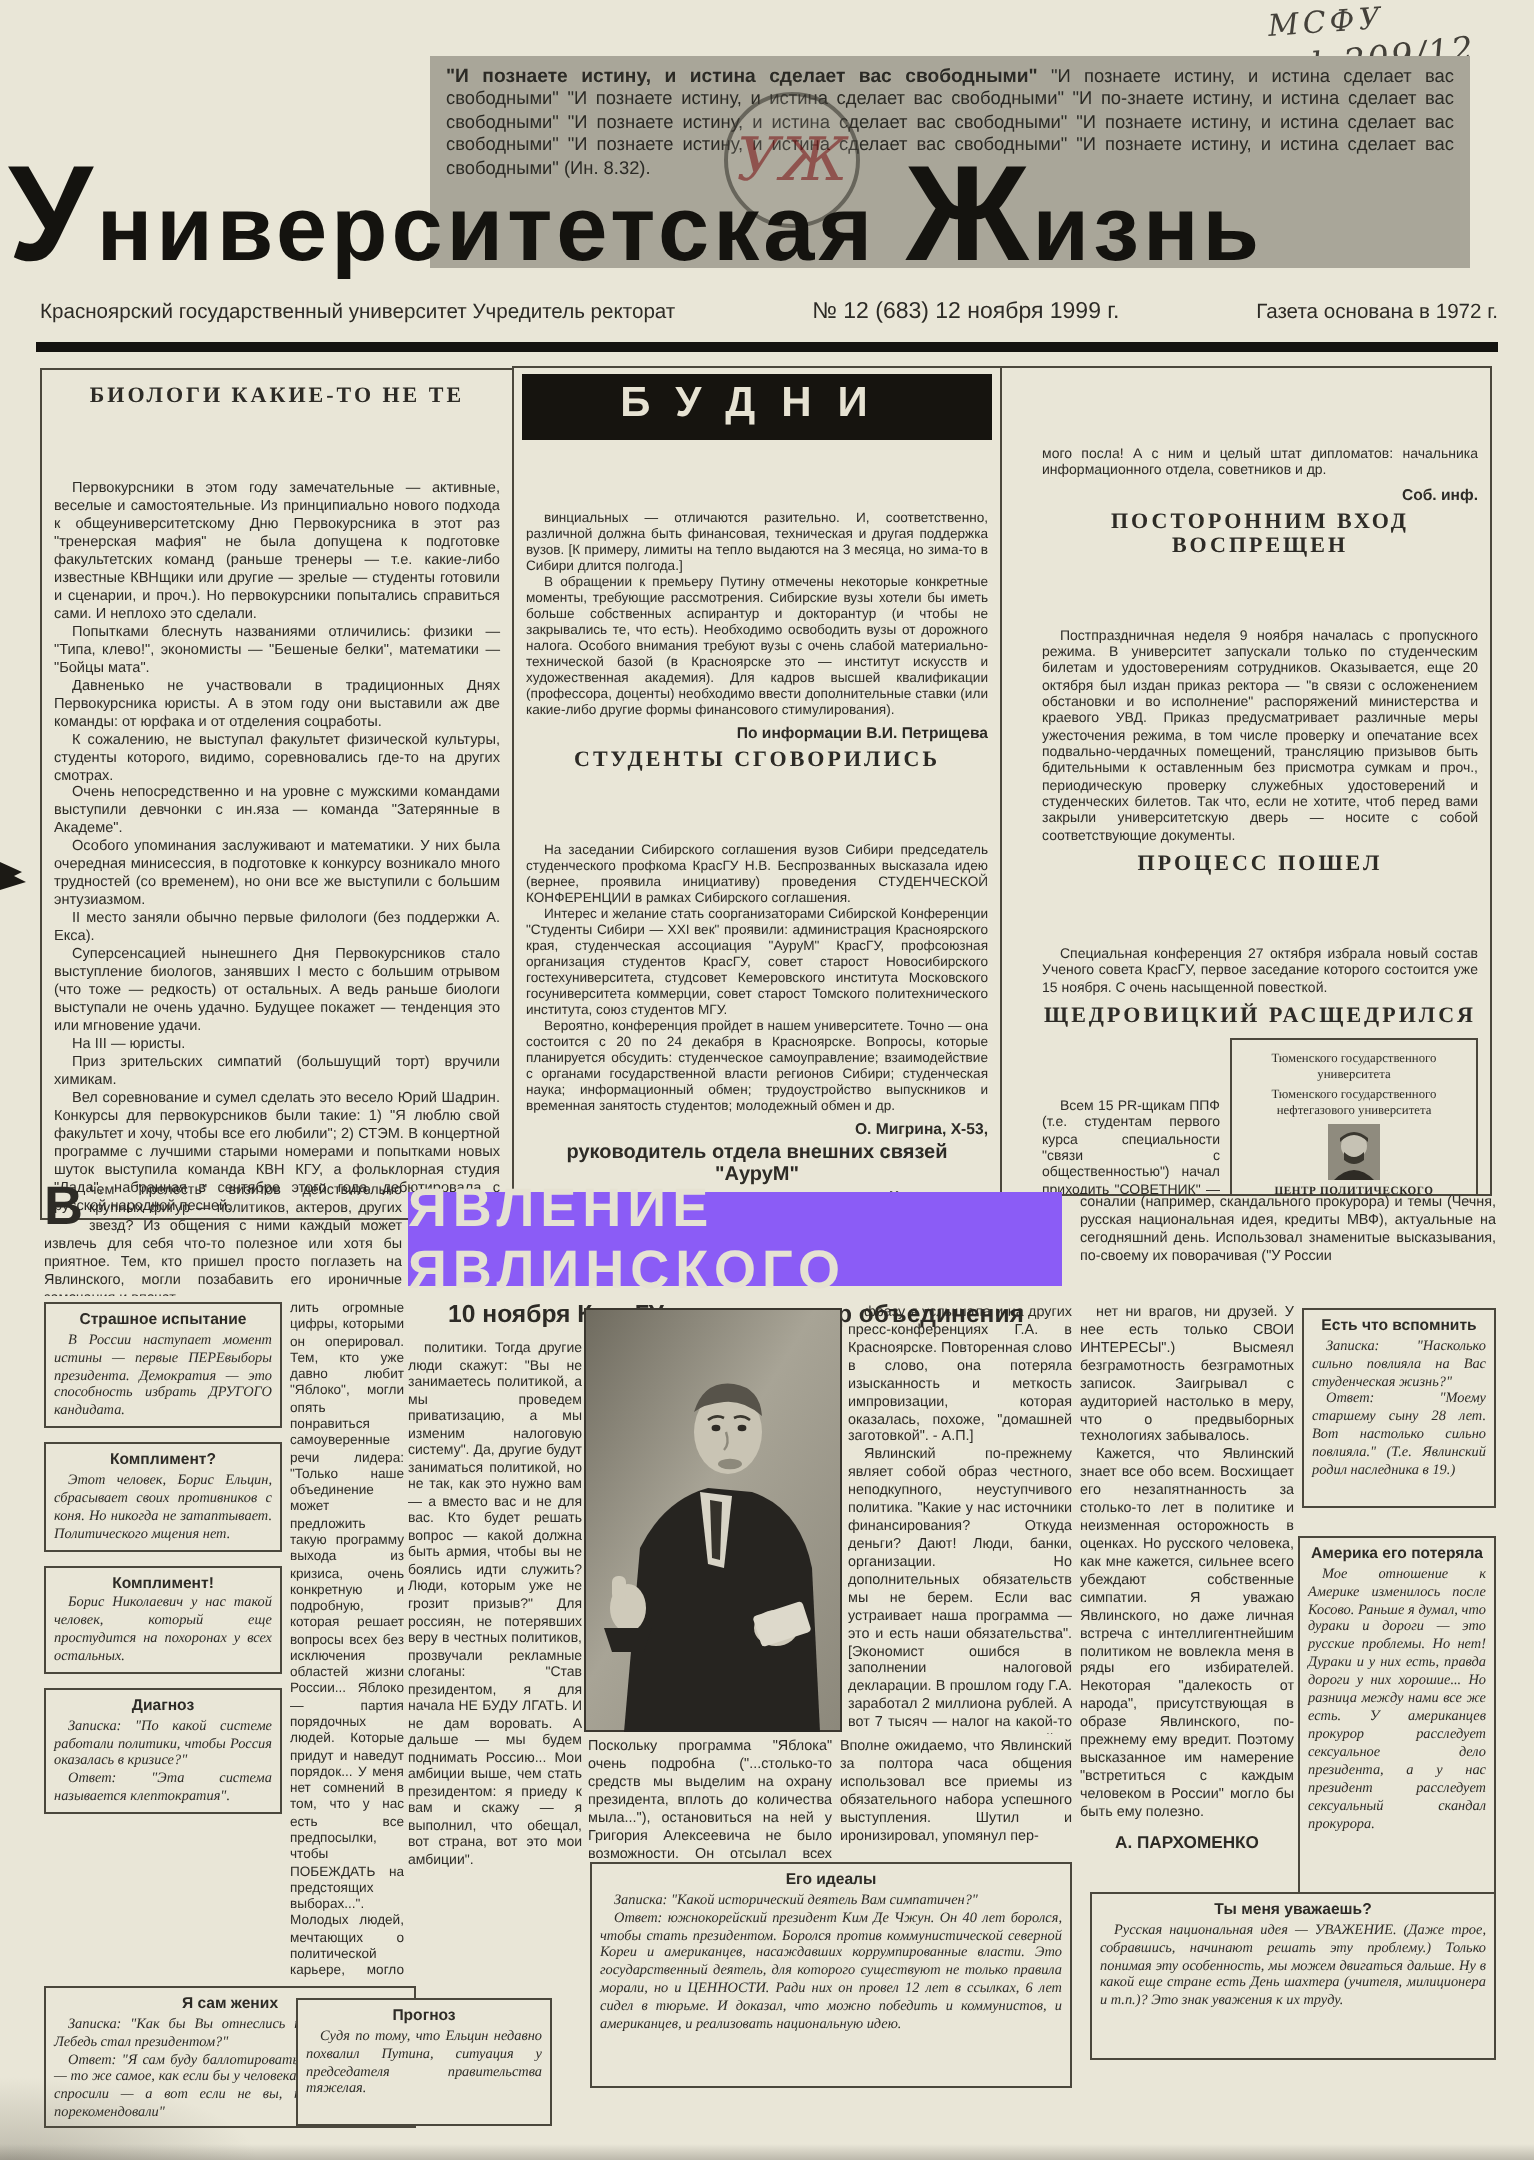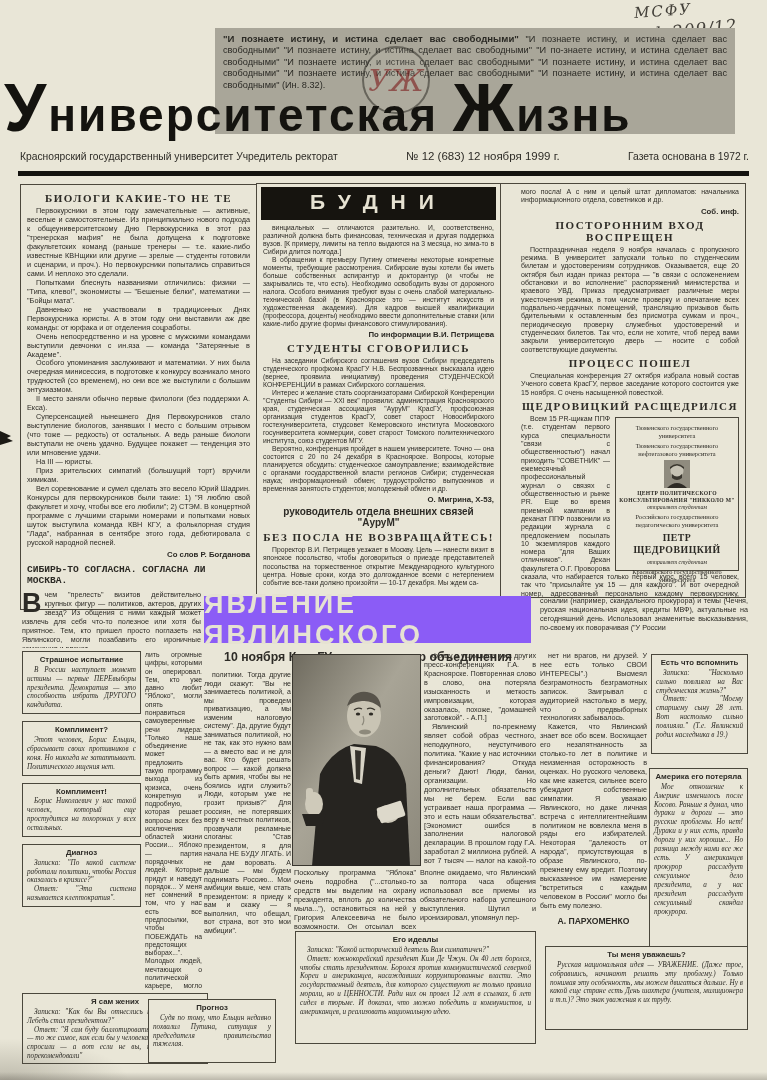--- a/index.html
+++ b/index.html
@@ -27,21 +27,21 @@
   .rule{left:18px;top:171px;width:731px;height:5px;background:#14130f;}
   
   .colbox{border:1px solid #4b473c;padding:4px 6px;overflow:hidden;box-sizing:border-box;}
   #col1{left:20px;top:184px;width:237px;height:426px;}
   #col2{left:256px;top:183px;width:245px;height:427px;}
   #col3{left:500px;top:183px;width:246px;height:415px;padding-left:20px;}
   .h-serif{font-family:"Liberation Serif",serif;font-weight:bold;text-align:center;
            font-size:11px;letter-spacing:1.5px;margin:3px 0 3px;}
   .h-mono{font-family:"Liberation Mono",monospace;font-weight:bold;font-size:9.6px;
           letter-spacing:0;margin:5px 0 2px;}
-  .body{font-size:7.3px;line-height:1.23;text-align:justify;}
+  .body{font-size:7.3px;line-height:1.23;text-align:justify;margin-top:36px;}
   .body p{margin:0;text-indent:9px;}
   #col2 .body{font-size:6.8px;line-height:1.18;}
   #col3 .body{font-size:7px;line-height:1.19;}
   .byline{font-size:7.8px;font-weight:bold;text-align:right;margin:2px 0;}
   .byline2{font-size:10px;font-weight:bold;text-align:center;margin:0 0 2px;}
   .budni-banner{background:#16140f;color:#e6e2d2;text-align:center;font-weight:800;
                 font-size:21px;letter-spacing:13px;padding:3px 0 6px;margin:-1px -2px 4px;}
   .adbox{float:right;width:124px;height:154px;border:1px solid #4b473c;margin:2px 0 2px 5px;
          padding:4px 3px;text-align:center;font-family:"Liberation Serif",serif;
          font-size:6.4px;line-height:1.25;box-sizing:border-box;}
@@ -111,20 +111,21 @@
   <svg class="abs ink" viewBox="0 0 15 20">
     <path d="M0,4 L11,9 L7,11 L13,14 L0,18 Z" fill="#1c1a15"></path>
   </svg>
 
   <div id="col1" class="abs colbox">
     <h2 class="h-serif">БИОЛОГИ КАКИЕ-ТО НЕ ТЕ</h2>
     <div class="body">
         <p>Первокурсники в этом году замечательные — активные, веселые и самостоятельные. Из принципиально нового подхода к общеуниверситетскому Дню Первокурсника в этот раз "тренерская мафия" не была допущена к подготовке факультетских команд (раньше тренеры — т.е. какие-либо известные КВНщики или другие — зрелые — студенты готовили и сценарии, и проч.). Но первокурсники попытались справиться сами. И неплохо это сделали.</p>
         <p>Попытками блеснуть названиями отличились: физики — "Типа, клево!", экономисты — "Бешеные белки", математики — "Бойцы мата".</p>
         <p>Давненько не участвовали в традиционных Днях Первокурсника юристы. А в этом году они выставили аж две команды: от юрфака и от отделения соцработы.</p>
+        <p>К сожалению, не выступал факультет физической культуры, студенты которого, видимо, соревновались где-то на других смотрах.</p>
         <p>Очень непосредственно и на уровне с мужскими командами выступили девчонки с ин.яза — команда "Затерянные в Академе".</p>
         <p>Особого упоминания заслуживают и математики. У них была очередная минисессия, в подготовке к конкурсу возникало много трудностей (со временем), но они все же выступили с большим энтузиазмом.</p>
         <p>II место заняли обычно первые филологи (без поддержки А. Екса).</p>
         <p>Суперсенсацией нынешнего Дня Первокурсников стало выступление биологов, занявших I место с большим отрывом (что тоже — редкость) от остальных. А ведь раньше биологи выступали не очень удачно. Будущее покажет — тенденция это или мгновение удачи.</p>
         <p>На III — юристы.</p>
         <p>Приз зрительских симпатий (большущий торт) вручили химикам.</p>
         <p>Вел соревнование и сумел сделать это весело Юрий Шадрин. Конкурсы для первокурсников были такие: 1) "Я люблю свой факультет и хочу, чтобы все его любили"; 2) СТЭМ. В концертной программе с лучшими старыми номерами и попытками новых шуток выступила команда КВН КГУ, а фольклорная студия "Лада", набранная в сентябре этого года, дебютировала с русской народной песней.</p>
       </div>
     <div class="byline">Со слов Р. Богданова</div>
     <h2 class="h-mono">СИБИРЬ-ТО СОГЛАСНА. СОГЛАСНА ЛИ МОСКВА.</h2>

